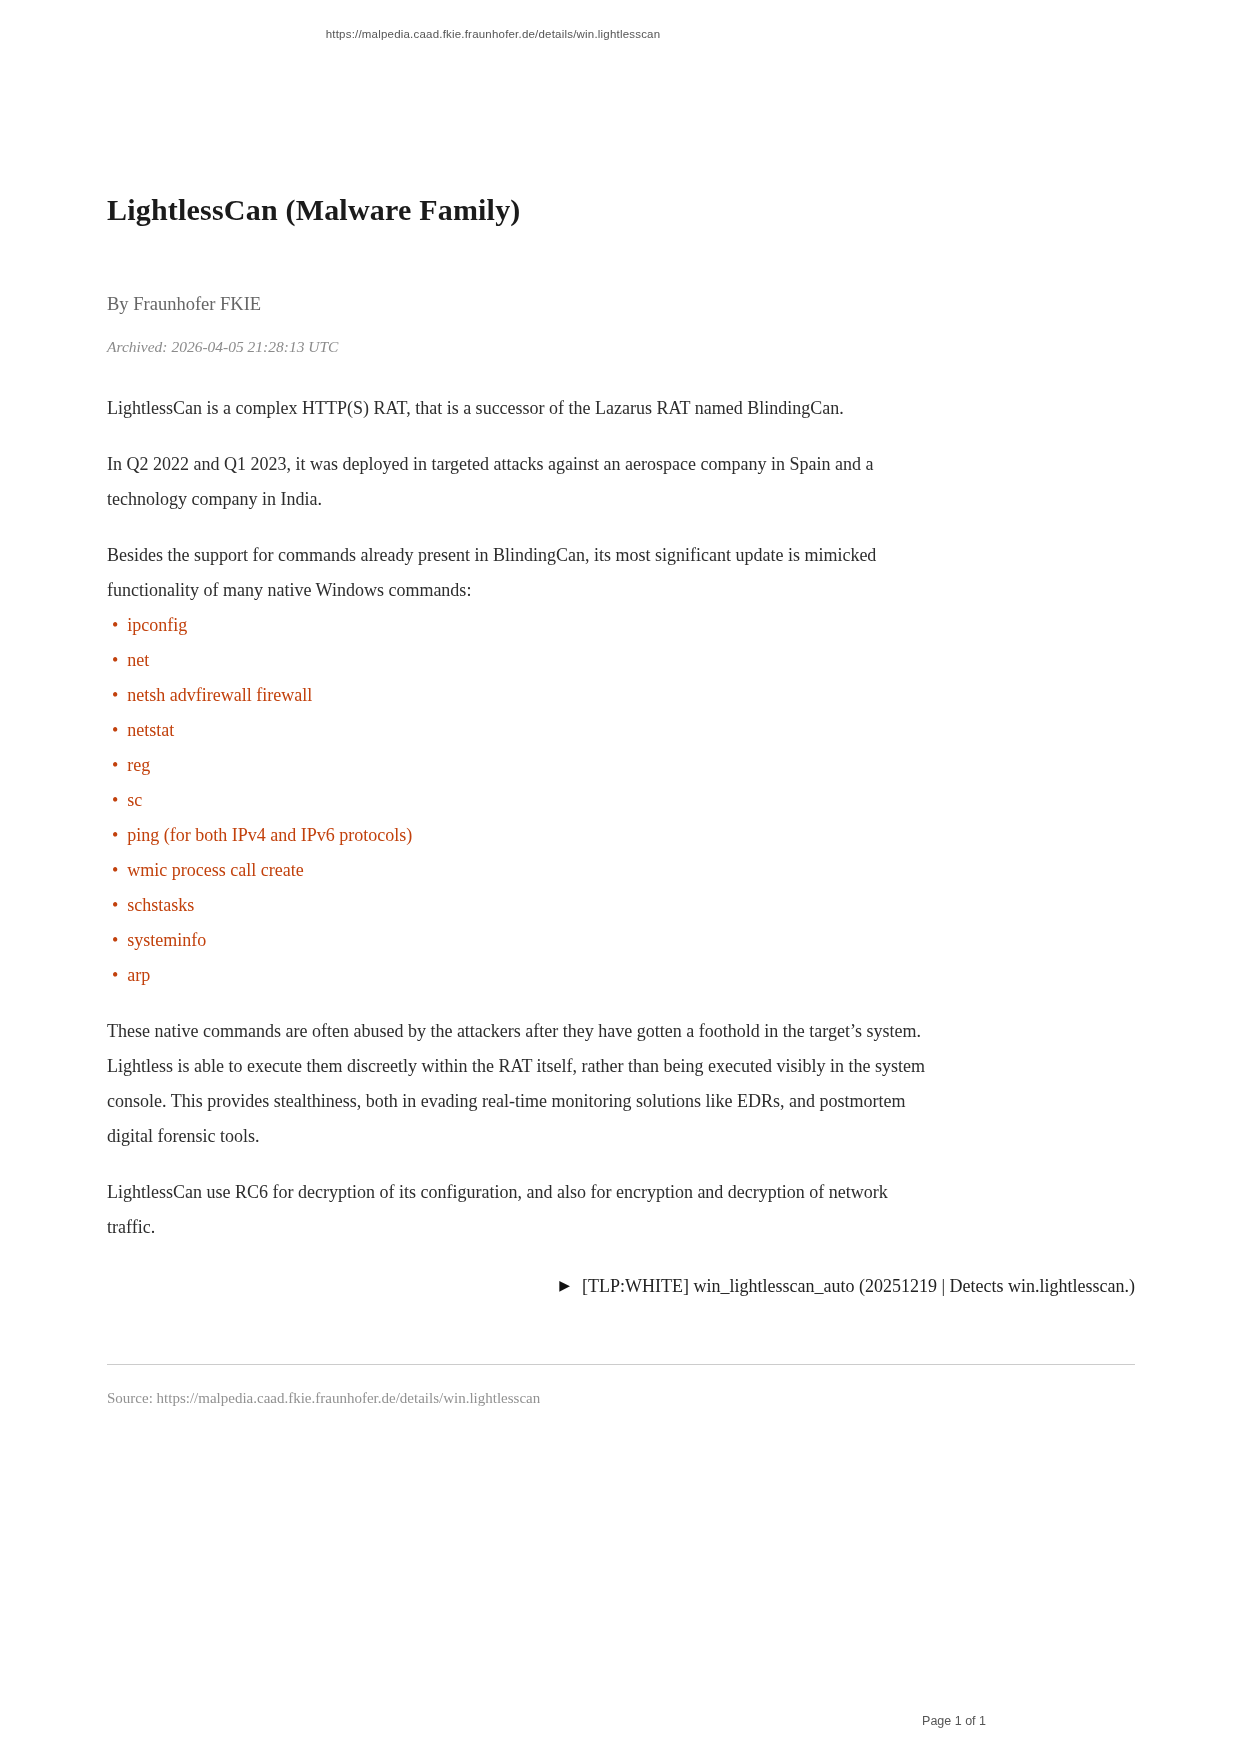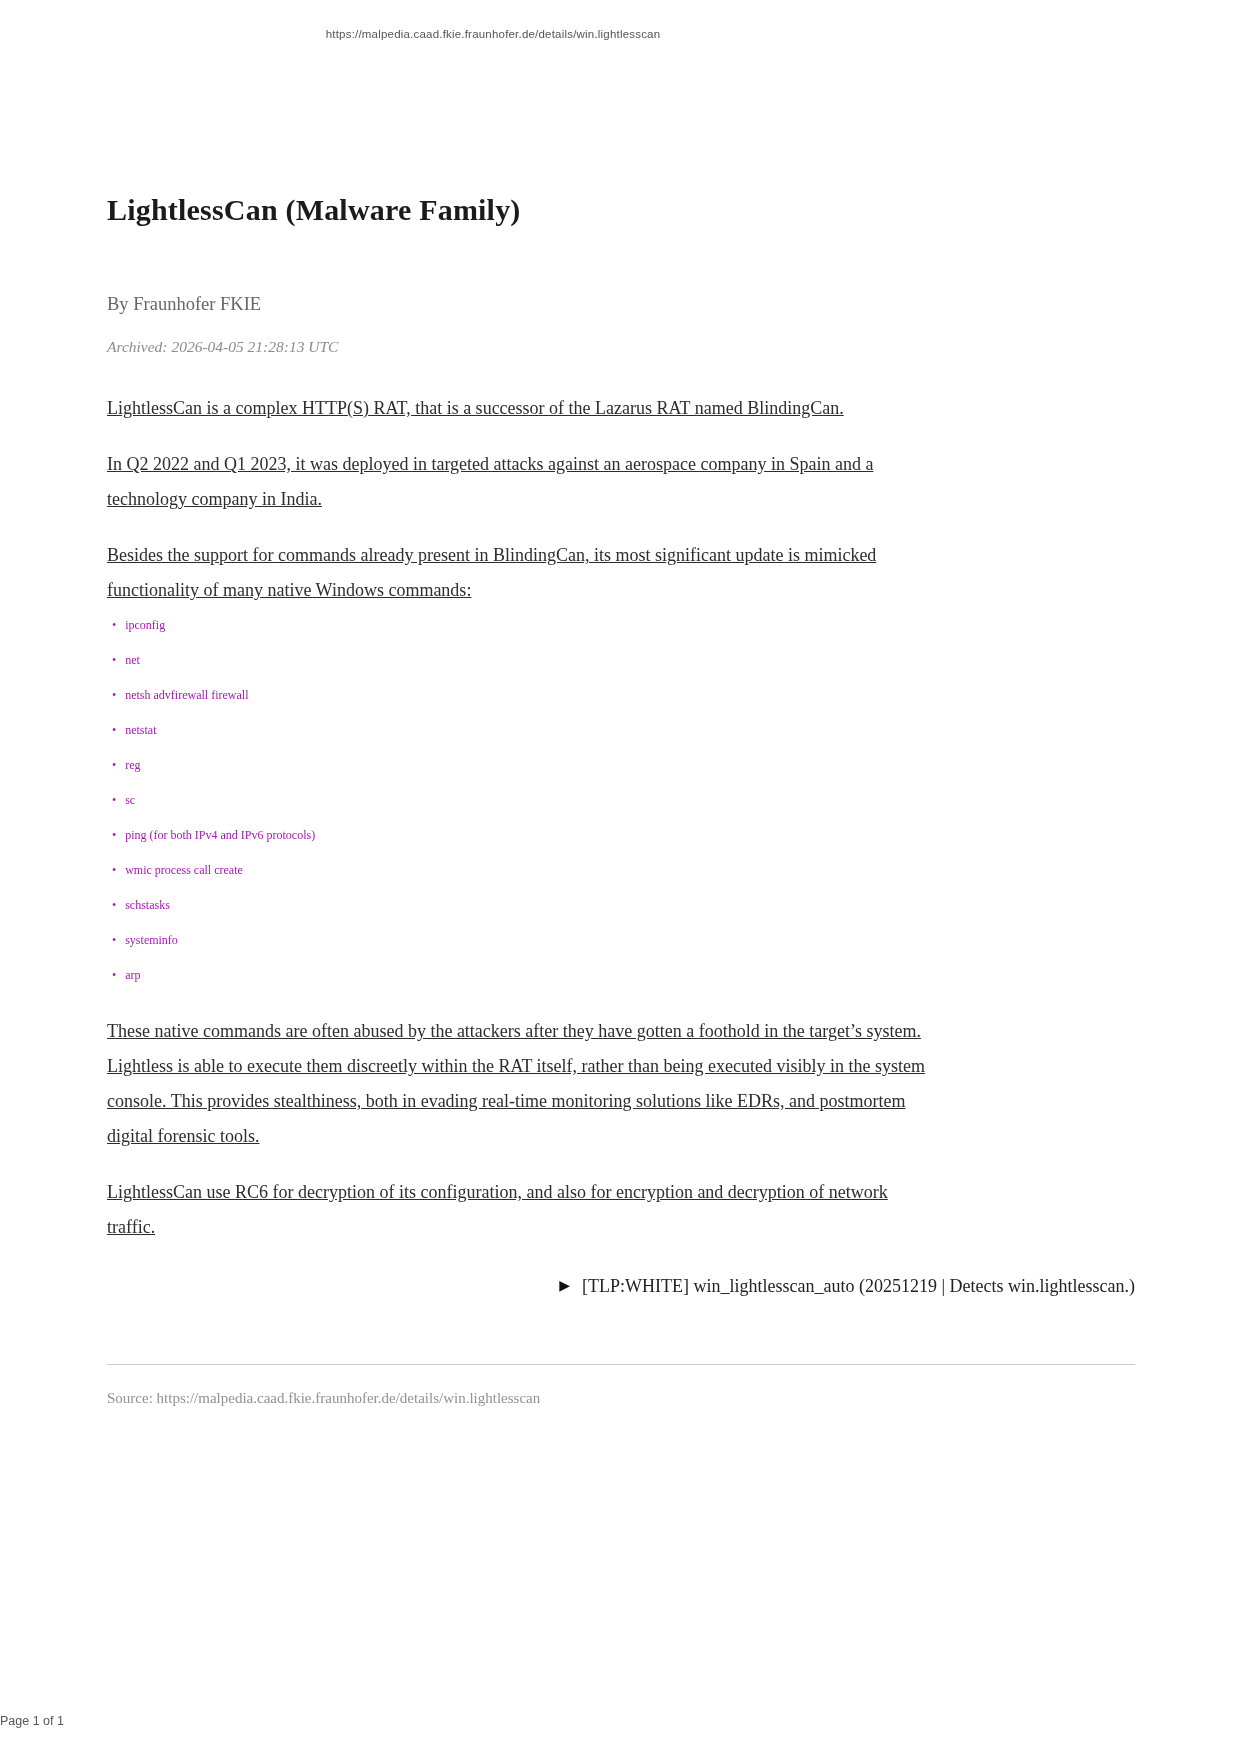--- a/index.html
+++ b/index.html
@@ -51,26 +51,26 @@
     color: #8b8b8b;
     font-style: italic;
   }
   .para {
     margin-top: 21px;
     font-size: 18px;
     line-height: 35px;
     color: #2d2d2d;
   }
   .para.first { margin-top: 33px; }
-  .line { white-space: nowrap; text-decoration: underline; }
+  .line { white-space: nowrap; }
   .bullet-list { margin-top: 0; }
   .bullet-row {
-    font-size: 12px;
+    font-size: 18px;
     line-height: 35px;
-    color: #a21caf;
+    color: #c2410c;
     padding-left: 5px;
     white-space: nowrap;
   }
   .bullet-row .dot {
     display: inline-block;
     margin-right: 9px;
   }
   .detail-row {
     margin-top: 24px;
     font-size: 18px;
@@ -98,21 +98,21 @@
     margin-top: 23px;
     font-size: 15px;
     line-height: 20px;
     color: #919191;
   }
   .print-footer {
     position: absolute;
     left: 0;
     right: 0;
     top: 1714px;
-    text-align: left;
+    text-align: right;
     font-family: "Liberation Sans", sans-serif;
     font-size: 12.5px;
     color: #555555;
   }
 </style>
 </head>
 <body>
 
 <div class="page">
 

